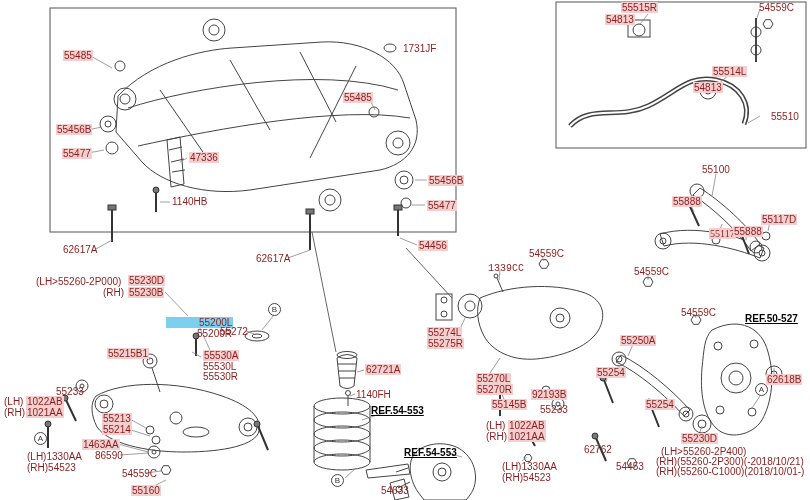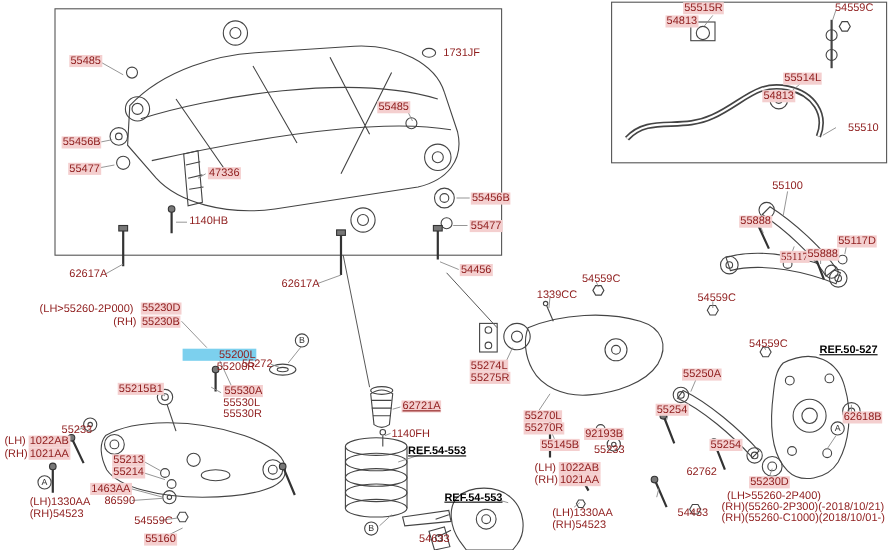--- a/index.html
+++ b/index.html
@@ -265,39 +265,39 @@
       <div class="lbl pink" style="left: 709px; top: 228px; font-family: Liberation Serif, serif;">55117</div>
       <div class="lbl pink" style="left: 761px; top: 214px;">55117D</div>
       <div class="lbl pink" style="left: 733px; top: 226px;">55888</div>
       <div class="lbl plain" style="left: 634px; top: 266px;">54559C</div>
       <div class="lbl plain" style="left: 681px; top: 307px;">54559C</div>
       <div class="lbl pink" style="left: 766px; top: 374px;">62618B</div>
       <div class="lbl pink" style="left: 681px; top: 433px;">55230D</div>
       <div class="lbl paren" style="left: 661px; top: 447px;">(LH&gt;55260-2P400)</div>
       <div class="lbl paren" style="left: 656px; top: 457px;">(RH)(55260-2P300)(-2018/10/21)</div>
       <div class="lbl paren" style="left: 656px; top: 467px;">(RH)(55260-C1000)(2018/10/01-)</div>
-      <div class="lbl plain" style="left: 488px; top: 263px;">1339CC</div>
+      <div class="lbl plain" style="left: 488px; top: 263px; font-family: Liberation Mono, monospace;">1339CC</div>
       <div class="lbl plain" style="left: 529px; top: 248px;">54559C</div>
       <div class="lbl pink" style="left: 427px; top: 327px;">55274L</div>
       <div class="lbl pink" style="left: 427px; top: 338px;">55275R</div>
       <div class="lbl pink" style="left: 476px; top: 373px;">55270L</div>
       <div class="lbl pink" style="left: 476px; top: 384px;">55270R</div>
       <div class="lbl pink" style="left: 531px; top: 389px;">92193B</div>
       <div class="lbl pink" style="left: 491px; top: 399px;">55145B</div>
       <div class="lbl plain" style="left: 540px; top: 404px;">55233</div>
       <div class="lbl plain" style="left: 486px; top: 420px;">(LH)</div>
       <div class="lbl pink" style="left: 508px; top: 420px;">1022AB</div>
       <div class="lbl plain" style="left: 486px; top: 431px;">(RH)</div>
       <div class="lbl pink" style="left: 508px; top: 431px;">1021AA</div>
       <div class="lbl plain" style="left: 502px; top: 461px;">(LH)1330AA</div>
       <div class="lbl plain" style="left: 502px; top: 472px;">(RH)54523</div>
       <div class="lbl pink" style="left: 620px; top: 335px;">55250A</div>
       <div class="lbl pink" style="left: 596px; top: 367px;">55254</div>
       <div class="lbl pink" style="left: 645px; top: 399px;">55254</div>
-      <div class="lbl plain" style="left: 584px; top: 424px; margin-left: 40px;">62762</div>
+      <div class="lbl plain" style="left: 584px; top: 444px;">62762</div>
       <div class="lbl plain" style="left: 616px; top: 461px;">54453</div>
       <div class="lbl paren" style="left: 36px; top: 277px;">(LH&gt;55260-2P000)</div>
       <div class="lbl pink" style="left: 128px; top: 275px;">55230D</div>
       <div class="lbl paren" style="left: 103px; top: 288px;">(RH)</div>
       <div class="lbl pink" style="left: 128px; top: 287px;">55230B</div>
       <div class="lbl blue" style="left: 166px; top: 317px; padding-left: 33px;">55200L</div>
       <div class="lbl plain" style="left: 166px; top: 328px; margin-left: 31px;">55200R</div>
       <div class="lbl plain" style="left: 220px; top: 326px;">55272</div>
       <div class="lbl pink" style="left: 107px; top: 348px;">55215B1</div>
       <div class="lbl pink" style="left: 203px; top: 350px;">55530A</div>
@@ -309,21 +309,21 @@
       <div class="lbl plain" style="left: 4px; top: 407px;">(RH)</div>
       <div class="lbl pink" style="left: 26px; top: 407px;">1021AA</div>
       <div class="lbl pink" style="left: 102px; top: 413px;">55213</div>
       <div class="lbl pink" style="left: 102px; top: 424px;">55214</div>
       <div class="lbl pink" style="left: 82px; top: 439px;">1463AA</div>
       <div class="lbl plain" style="left: 95px; top: 450px;">86590</div>
       <div class="lbl plain" style="left: 27px; top: 451px;">(LH)1330AA</div>
       <div class="lbl plain" style="left: 27px; top: 462px;">(RH)54523</div>
       <div class="lbl plain" style="left: 122px; top: 468px;">54559C</div>
       <div class="lbl pink" style="left: 131px; top: 485px;">55160</div>
-      <div class="lbl pink" style="left: 365px; top: 364px; text-decoration: underline;">62721A</div>
+      <div class="lbl pink" style="left: 365px; top: 364px;">62721A</div>
       <div class="lbl plain" style="left: 356px; top: 389px;">1140FH</div>
       <div class="lbl plain" style="left: 381px; top: 485px;">54633</div>
       <div class="ref" style="left: 745px; top: 313px;">REF.50-527</div>
       <div class="ref" style="left: 371px; top: 405px;">REF.54-553</div>
       <div class="ref" style="left: 404px; top: 447px;">REF.54-553</div>
       <div class="marker" style="left: 268px; top: 303px;">B</div>
       <div class="marker" style="left: 755px; top: 383px;">A</div>
       <div class="marker" style="left: 34px; top: 432px;">A</div>
       <div class="marker" style="left: 331px; top: 474px;">B</div>
     </div>

